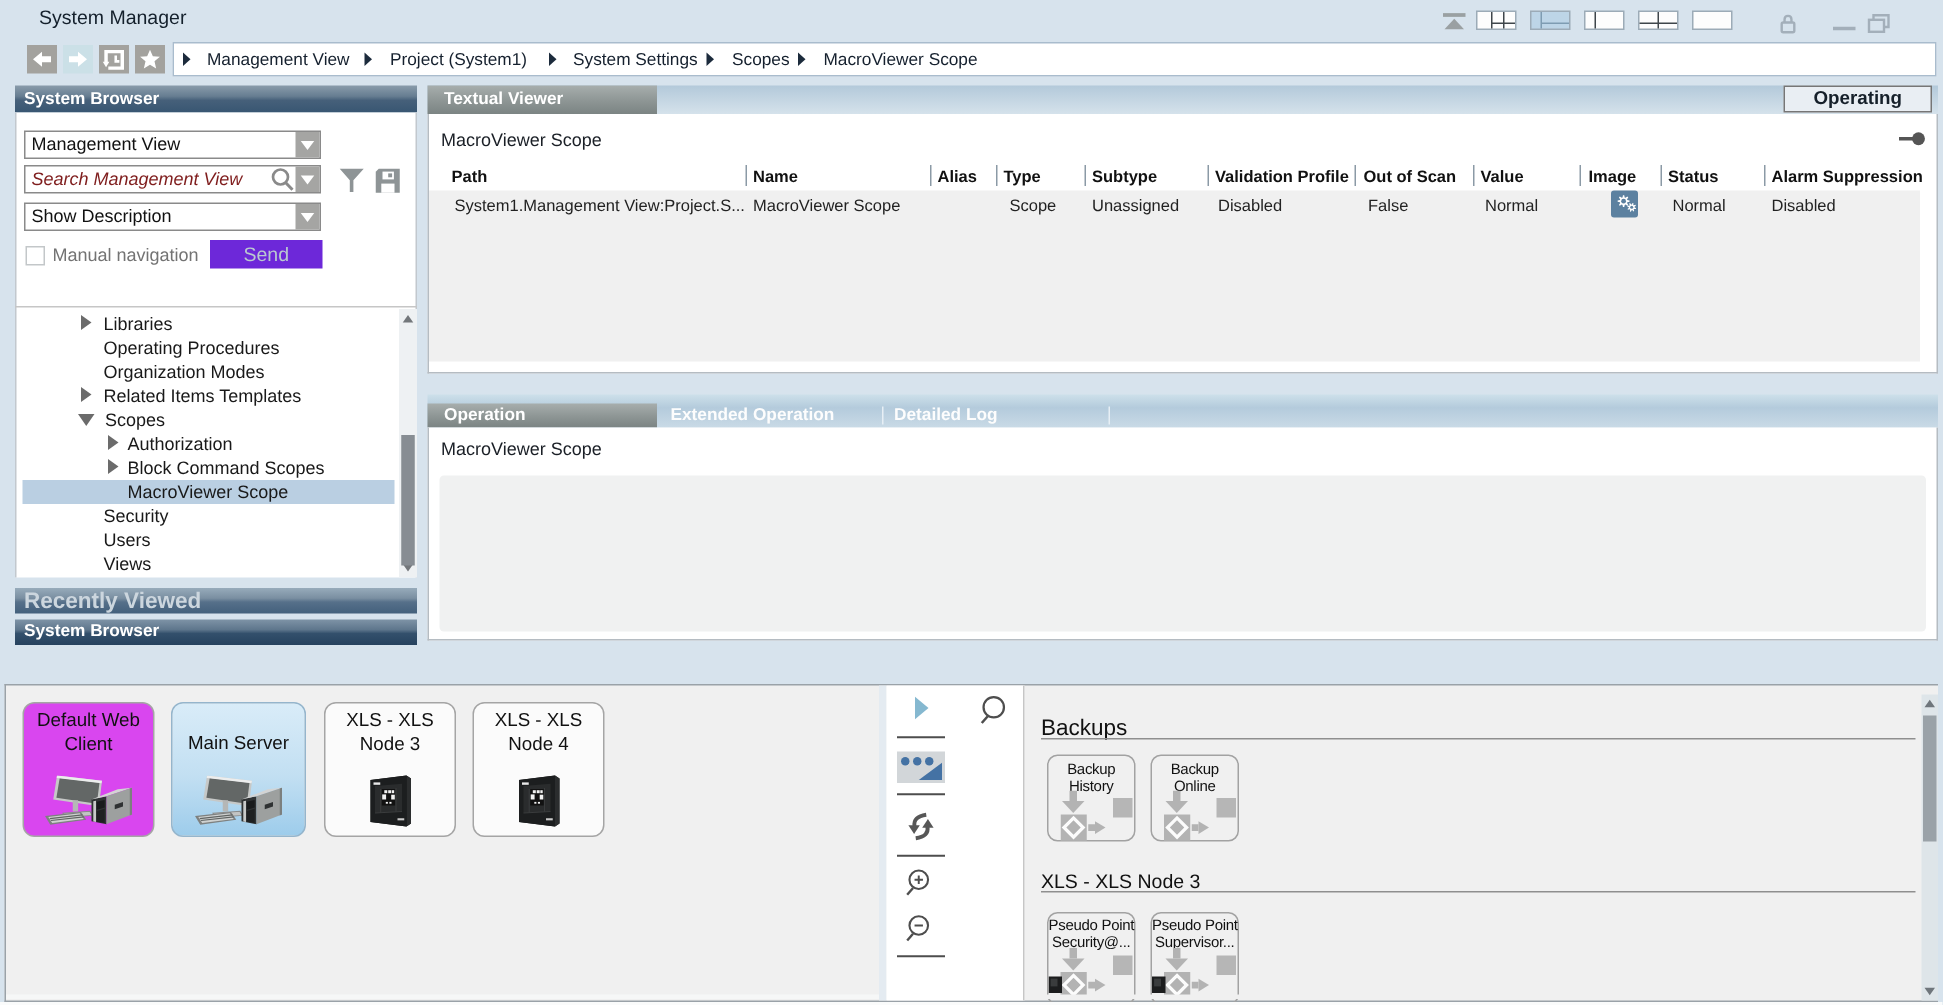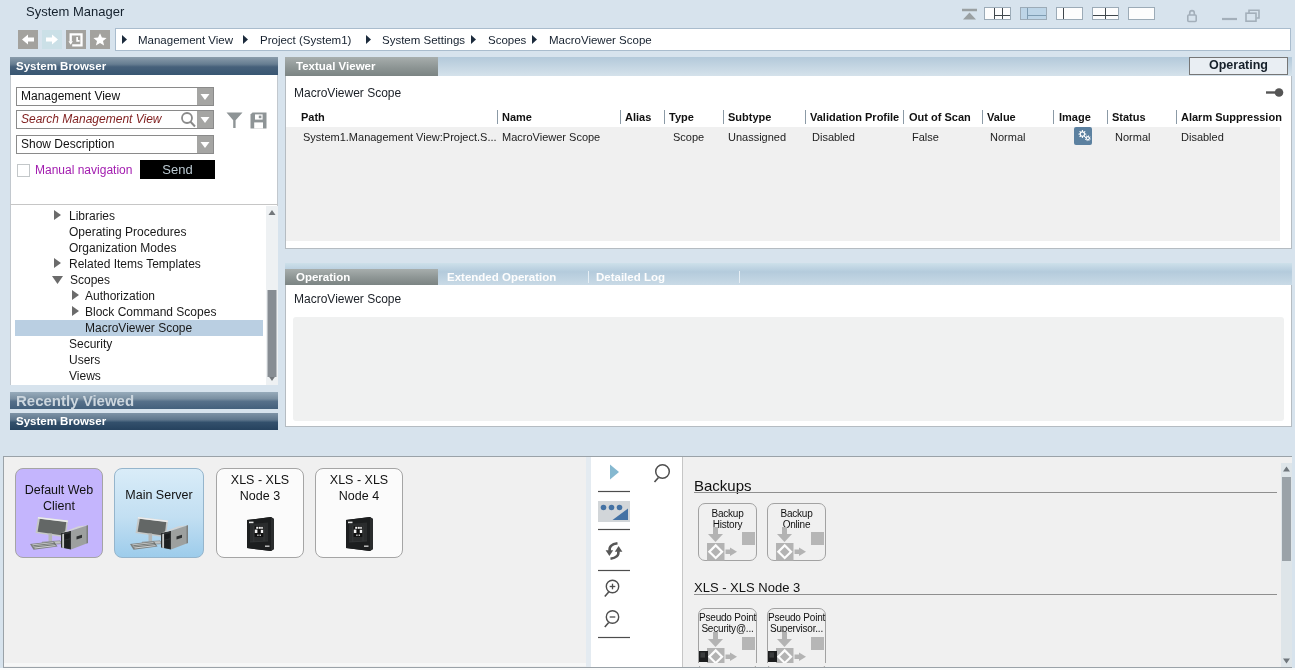--- a/index.html
+++ b/index.html
@@ -105,22 +105,22 @@
     <rect x="5" y="2.4" width="7.6" height="5.2" fill="#fff"></rect>
     <rect x="8.8" y="3.6" width="2.6" height="2.6" fill="#8e9496"></rect>
     <rect x="4.2" y="10.4" width="8.8" height="6.1" fill="#fff"></rect>
   </svg>
 <div class="a" style="left:16px;top:135px;width:198px;height:19px;border:1px solid #8a8a8a;background:#fff;box-sizing:border-box"></div>
 <div class="a" style="left:21px;top:135px;height:19px;line-height:19px;font-size:12px;color:#111">Show Description</div>
 <div class="a" style="left:197px;top:136px;width:16px;height:17px;background:#a5a5a3"><svg width="16" height="17">
       <path d="M3.5 6 L12.5 6 L8 12 Z" fill="#fff"></path>
     </svg></div>
 <div class="a" style="left:17px;top:164px;width:11px;height:11px;border:1.5px solid #c3c7c9;background:#fff"></div>
-<div class="a" style="left:35px;top:163px;font-size:12px;color:#a21caf">Manual navigation</div>
-<div class="a" style="left:140px;top:160px;width:75px;height:19px;background:#000000;color:#bac8d0;font-size:13px;text-align:center;line-height:19px">Send</div>
+<div class="a" style="left:35px;top:163px;font-size:12px;color:#737373">Manual navigation</div>
+<div class="a" style="left:140px;top:160px;width:75px;height:19px;background:#6d28d9;color:#bac8d0;font-size:13px;text-align:center;line-height:19px">Send</div>
 <div class="a" style="left:10px;top:204px;width:268px;height:1px;background:#c6c6c6"></div>
 <div class="a" style="left:15px;top:320px;width:248px;height:16px;background:#bacfe2"></div>
 <svg class="a" style="left:50px;top:206px" width="230" height="180">
   <g fill="#6b6b6b">
     <path d="M4 4 L4 14 L11 9 Z"></path>
     <path d="M4 52 L4 62 L11 57 Z"></path>
     <path d="M2 70 L13 70 L7.5 78 Z"></path>
     <path d="M22 84 L22 94 L29 89 Z"></path>
     <path d="M22 100 L22 110 L29 105 Z"></path>
   </g>
@@ -272,21 +272,21 @@
   <rect x="6" y="0" width="5" height="7" fill="#b3b3b3"></rect>
   <polygon points="1,7 16,7 8.5,15 " fill="#b3b3b3"></polygon>
   <rect x="0" y="16" width="17.5" height="17.5" fill="#b3b3b3"></rect>
   <rect x="4.2" y="20.2" width="9" height="9" fill="none" stroke="#fcfcfc" stroke-width="2.2" transform="rotate(45 8.7 24.7)"></rect>
   <rect x="18.5" y="22.5" width="4.5" height="4.5" fill="#b3b3b3"></rect>
   <polygon points="23,20.5 23,29 30,24.7" fill="#b3b3b3"></polygon>
   <rect x="35" y="5" width="13" height="13" fill="#b6b6b6"></rect>
 </g>
 </defs>
 </svg>
-<div class="a" style="left:15px;top:468px;width:88px;height:90px;background:#c4b5fd;border:1.5px solid #a5a5a5;border-radius:8px;box-sizing:border-box;text-align:center;font-size:12.5px;color:#111;line-height:16px;padding-top:13px">Default Web<br>Client</div>
+<div class="a" style="left:15px;top:468px;width:88px;height:90px;background:#d946ef;border:1.5px solid #a5a5a5;border-radius:8px;box-sizing:border-box;text-align:center;font-size:12.5px;color:#111;line-height:16px;padding-top:3px">Default Web<br>Client</div>
 <svg class="a" style="left:30px;top:517px" width="60" height="34">
     <use href="#pc"></use>
   </svg>
 <div class="a" style="left:114px;top:468px;width:90px;height:90px;background:linear-gradient(180deg,#d9ecf8 0%,#c2dff2 55%,#9dcceb 100%);border:1.5px solid #95b5cc;border-radius:8px;box-sizing:border-box;text-align:center;font-size:12.5px;color:#111;line-height:16px;padding-top:18px">Main Server</div>
 <svg class="a" style="left:130px;top:517px" width="60" height="34">
     <use href="#pc"></use>
   </svg>
 <div class="a" style="left:216px;top:468px;width:88px;height:90px;background:#fbfbfb;border:1.5px solid #a5a5a5;border-radius:8px;box-sizing:border-box;text-align:center;font-size:12.5px;color:#111;line-height:16px;padding-top:3px">XLS - XLS<br>Node 3</div>
 <svg class="a" style="left:245px;top:516px" width="31" height="37">
     <use href="#xlsbox"></use>

